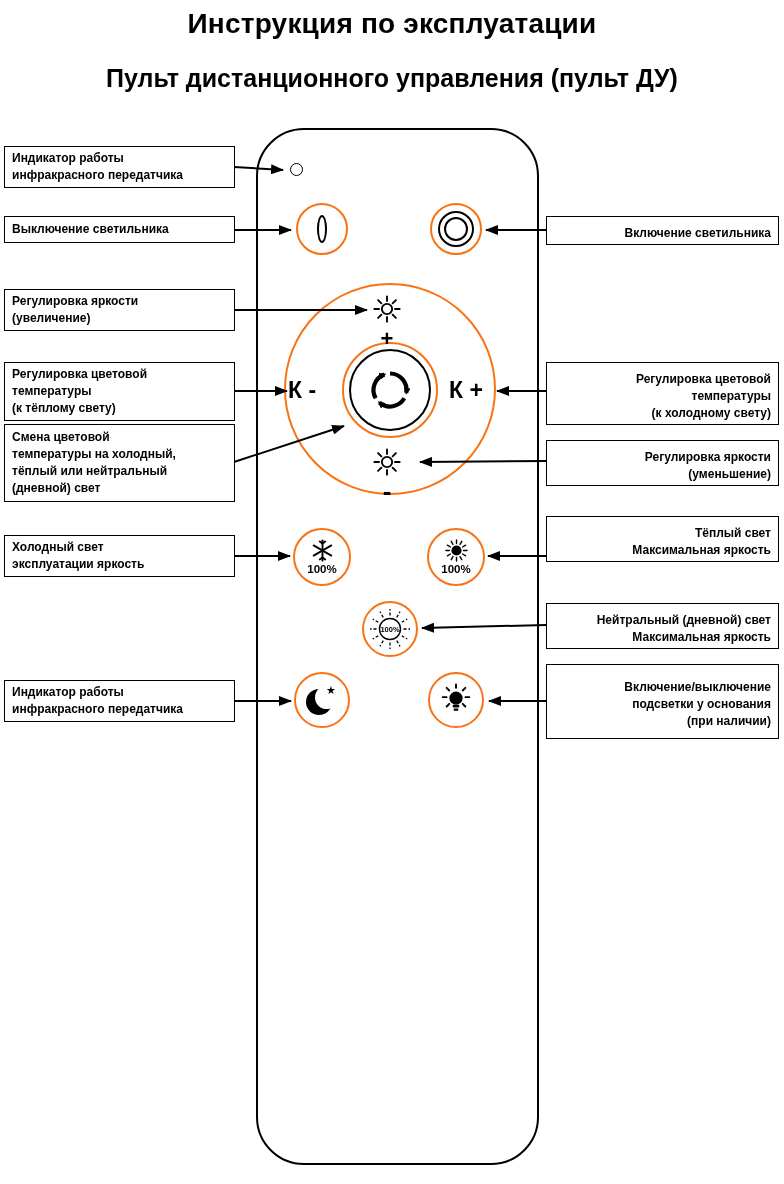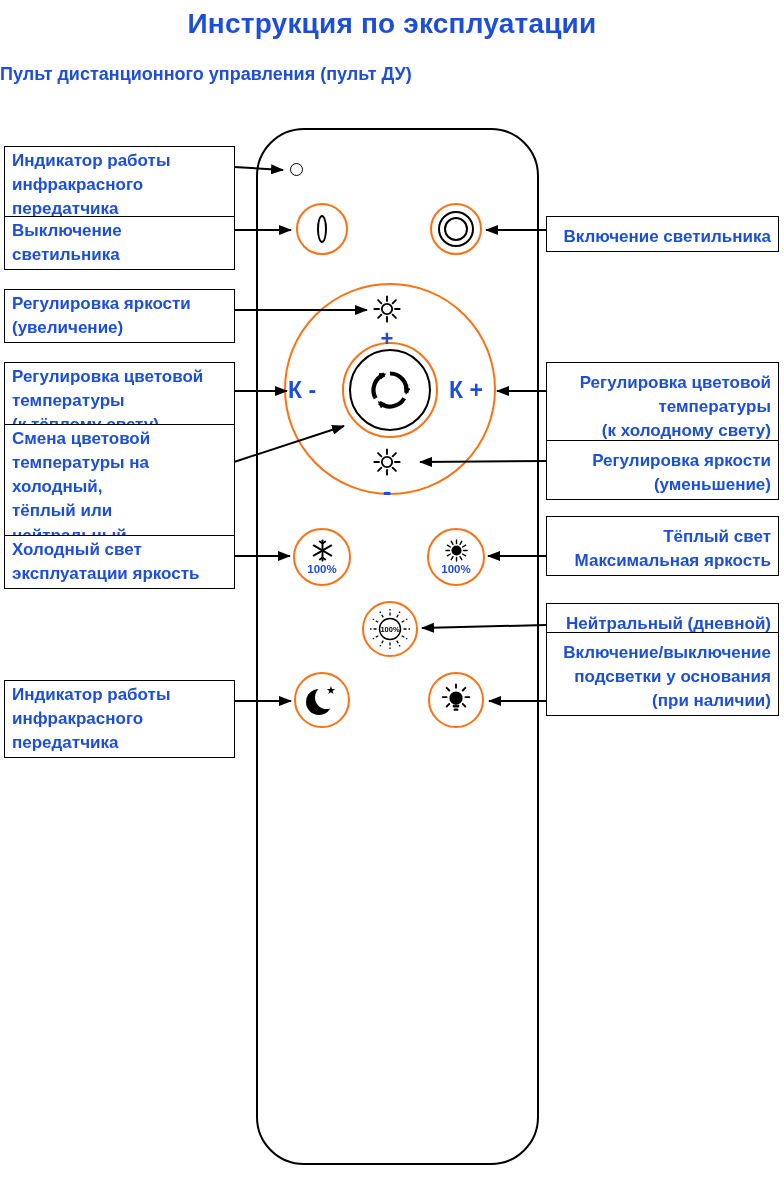--- a/index.html
+++ b/index.html
@@ -1,26 +1,26 @@
 <!DOCTYPE html>
 <html lang="ru"><head>
 <meta charset="utf-8">
 <style>
   html,body{margin:0;padding:0;background:#fff;}
   .page{position:relative;width:784px;height:1184px;background:#fff;overflow:hidden;
-        font-family:"Liberation Sans","DejaVu Sans",sans-serif;color:#1d4ed8;}
+        font-family:"Liberation Sans","DejaVu Sans",sans-serif;color:#000000;}
   .title{position:absolute;top:8px;left:0;width:100%;text-align:center;
          font-size:28px;font-weight:bold;letter-spacing:.2px;}
-  .subtitle{position:absolute;top:64px;left:0;width:100%;text-align:left;
-            font-size:18px;font-weight:bold;}
+  .subtitle{position:absolute;top:64px;left:0;width:100%;text-align:center;
+            font-size:25px;font-weight:bold;}
   .remote{position:absolute;left:256px;top:128px;width:283px;height:1037px;
           border:2px solid #000;border-radius:48px;background:#fff;box-sizing:border-box;}
   .overlay{position:absolute;left:0;top:0;z-index:4;pointer-events:none;}
   .lbox{position:absolute;border:1.5px solid #000;background:#fff;box-sizing:border-box;
-        display:flex;align-items:center;z-index:6;font-weight:bold;font-size:17px;line-height:1.42;}
+        display:flex;align-items:center;z-index:6;font-weight:bold;font-size:12px;line-height:1.42;}
   .lbox.left{left:4px;width:231px;padding:2px 4px 2px 7px;text-align:left;}
   .lbox.right{left:546px;width:233px;padding:8px 7px 2px 4px;justify-content:flex-end;text-align:right;}
   .ltext{white-space:pre-line;}
   .circle{position:absolute;border:2px solid #f97316;border-radius:50%;background:#fff;
           box-sizing:border-box;display:flex;align-items:center;justify-content:center;z-index:2;}
   .circle2{border:2px solid #000;border-radius:50%;box-sizing:border-box;
            display:flex;align-items:center;justify-content:center;background:#fff;}
   .dial{z-index:1;}
   .led{position:absolute;left:290px;top:163px;width:13px;height:13px;border:1.5px solid #000;
        border-radius:50%;background:#fff;box-sizing:border-box;z-index:2;}
@@ -231,21 +231,21 @@
 (уменьшение)</span>
   </div>
   <div class="lbox right" style="top:516px;min-height:44px">
     <span class="ltext">Тёплый свет
 Максимальная яркость</span>
   </div>
   <div class="lbox right" style="top:603px;min-height:44px">
     <span class="ltext">Нейтральный (дневной) свет
 Максимальная яркость</span>
   </div>
-  <div class="lbox right" style="top:632px;min-height:75px">
+  <div class="lbox right" style="top:664px;min-height:75px">
     <span class="ltext">Включение/выключение
 подсветки у основания
 (при наличии)</span>
   </div>
 
   <svg class="overlay" width="784" height="1184" viewBox="0 0 784 1184">
     <defs>
       <marker id="ah" markerWidth="13" markerHeight="10" refX="12" refY="5" orient="auto" markerUnits="userSpaceOnUse">
         <path d="M0,0 L13,5 L0,10 z" fill="#000"></path>
       </marker>

